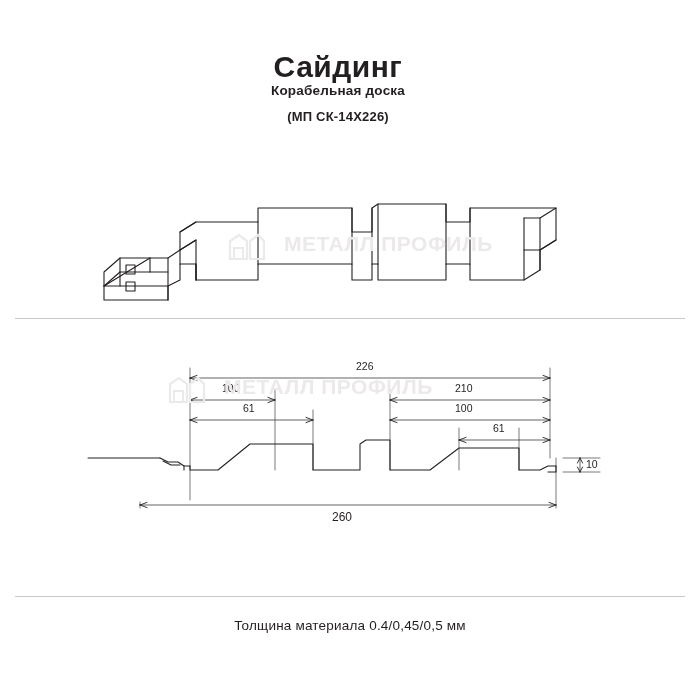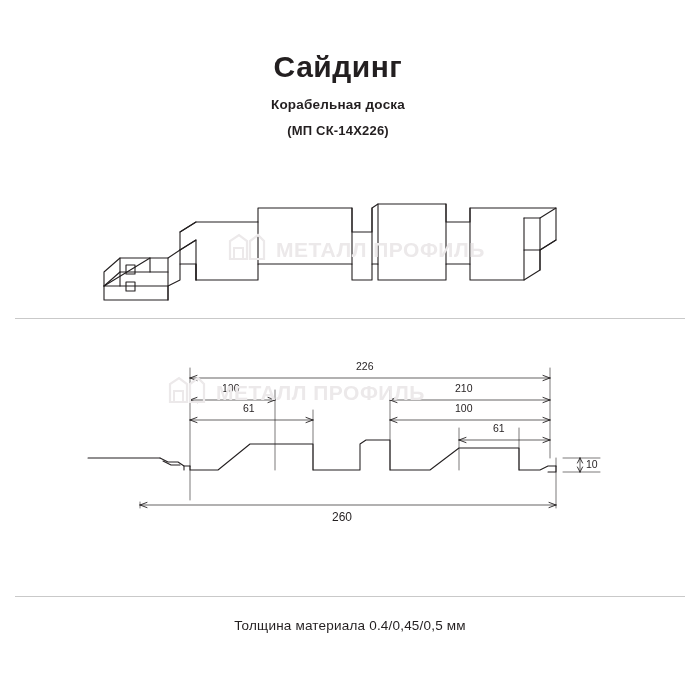--- a/index.html
+++ b/index.html
@@ -32,21 +32,20 @@
   .title {
     font-size: 30px;
     font-weight: bold;
     letter-spacing: 0.5px;
     line-height: 1.1;
     margin: 0;
   }
   .subtitle {
     font-size: 13.5px;
     font-weight: bold;
-    margin-top: 14px;
     letter-spacing: 0.2px;
   }
   .code {
     font-size: 13px;
     font-weight: bold;
     margin-top: 11px;
     letter-spacing: 0.2px;
   }
   
   .divider {
@@ -76,22 +75,22 @@
     width: 700px;
   }
   .drawing.iso { top: 160px; height: 150px; }
   .drawing.section { top: 330px; height: 260px; }
   svg { display: block; }
   
   .wm {
     position: absolute;
     pointer-events: none;
     display: flex;
-    align-items: flex-end;
-    gap: 10px;
+    align-items: flex-start;
+    gap: 18px;
     opacity: 1;
   }
   .wm-text {
     font-size: 21px;
     font-weight: bold;
     color: #ece9ea;
     letter-spacing: 0.5px;
     white-space: nowrap;
   }
   .wm-logo {

